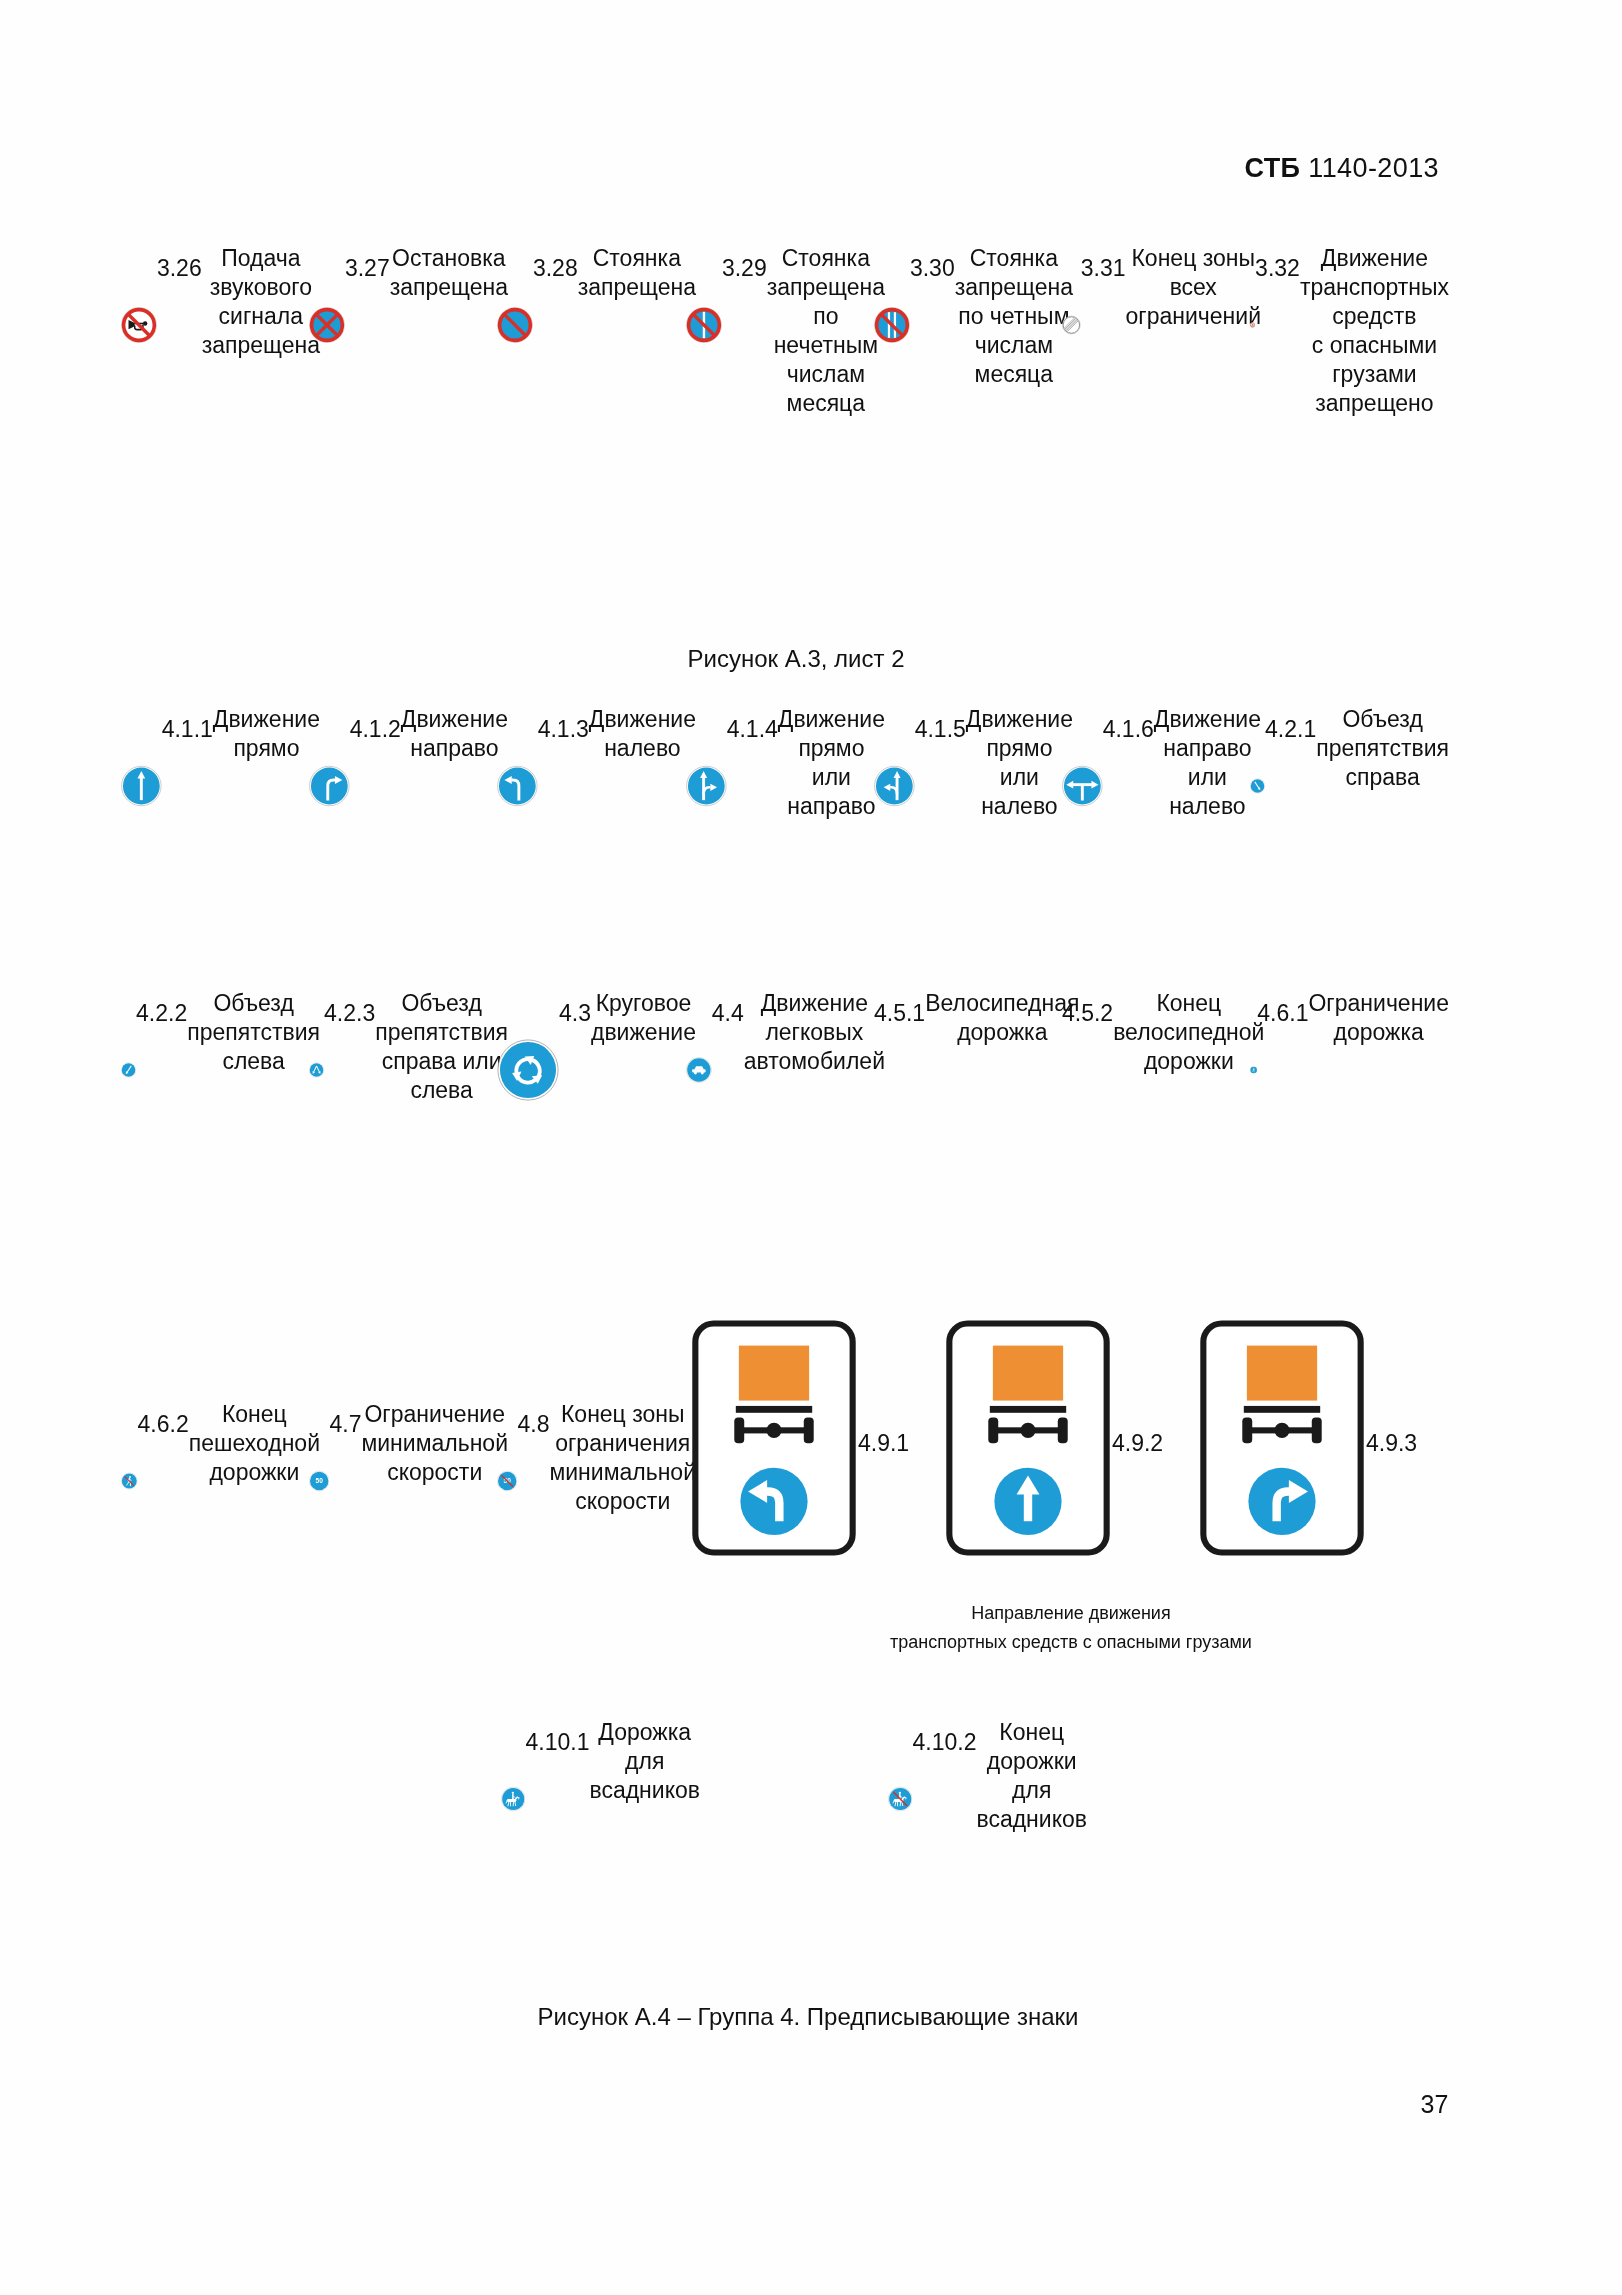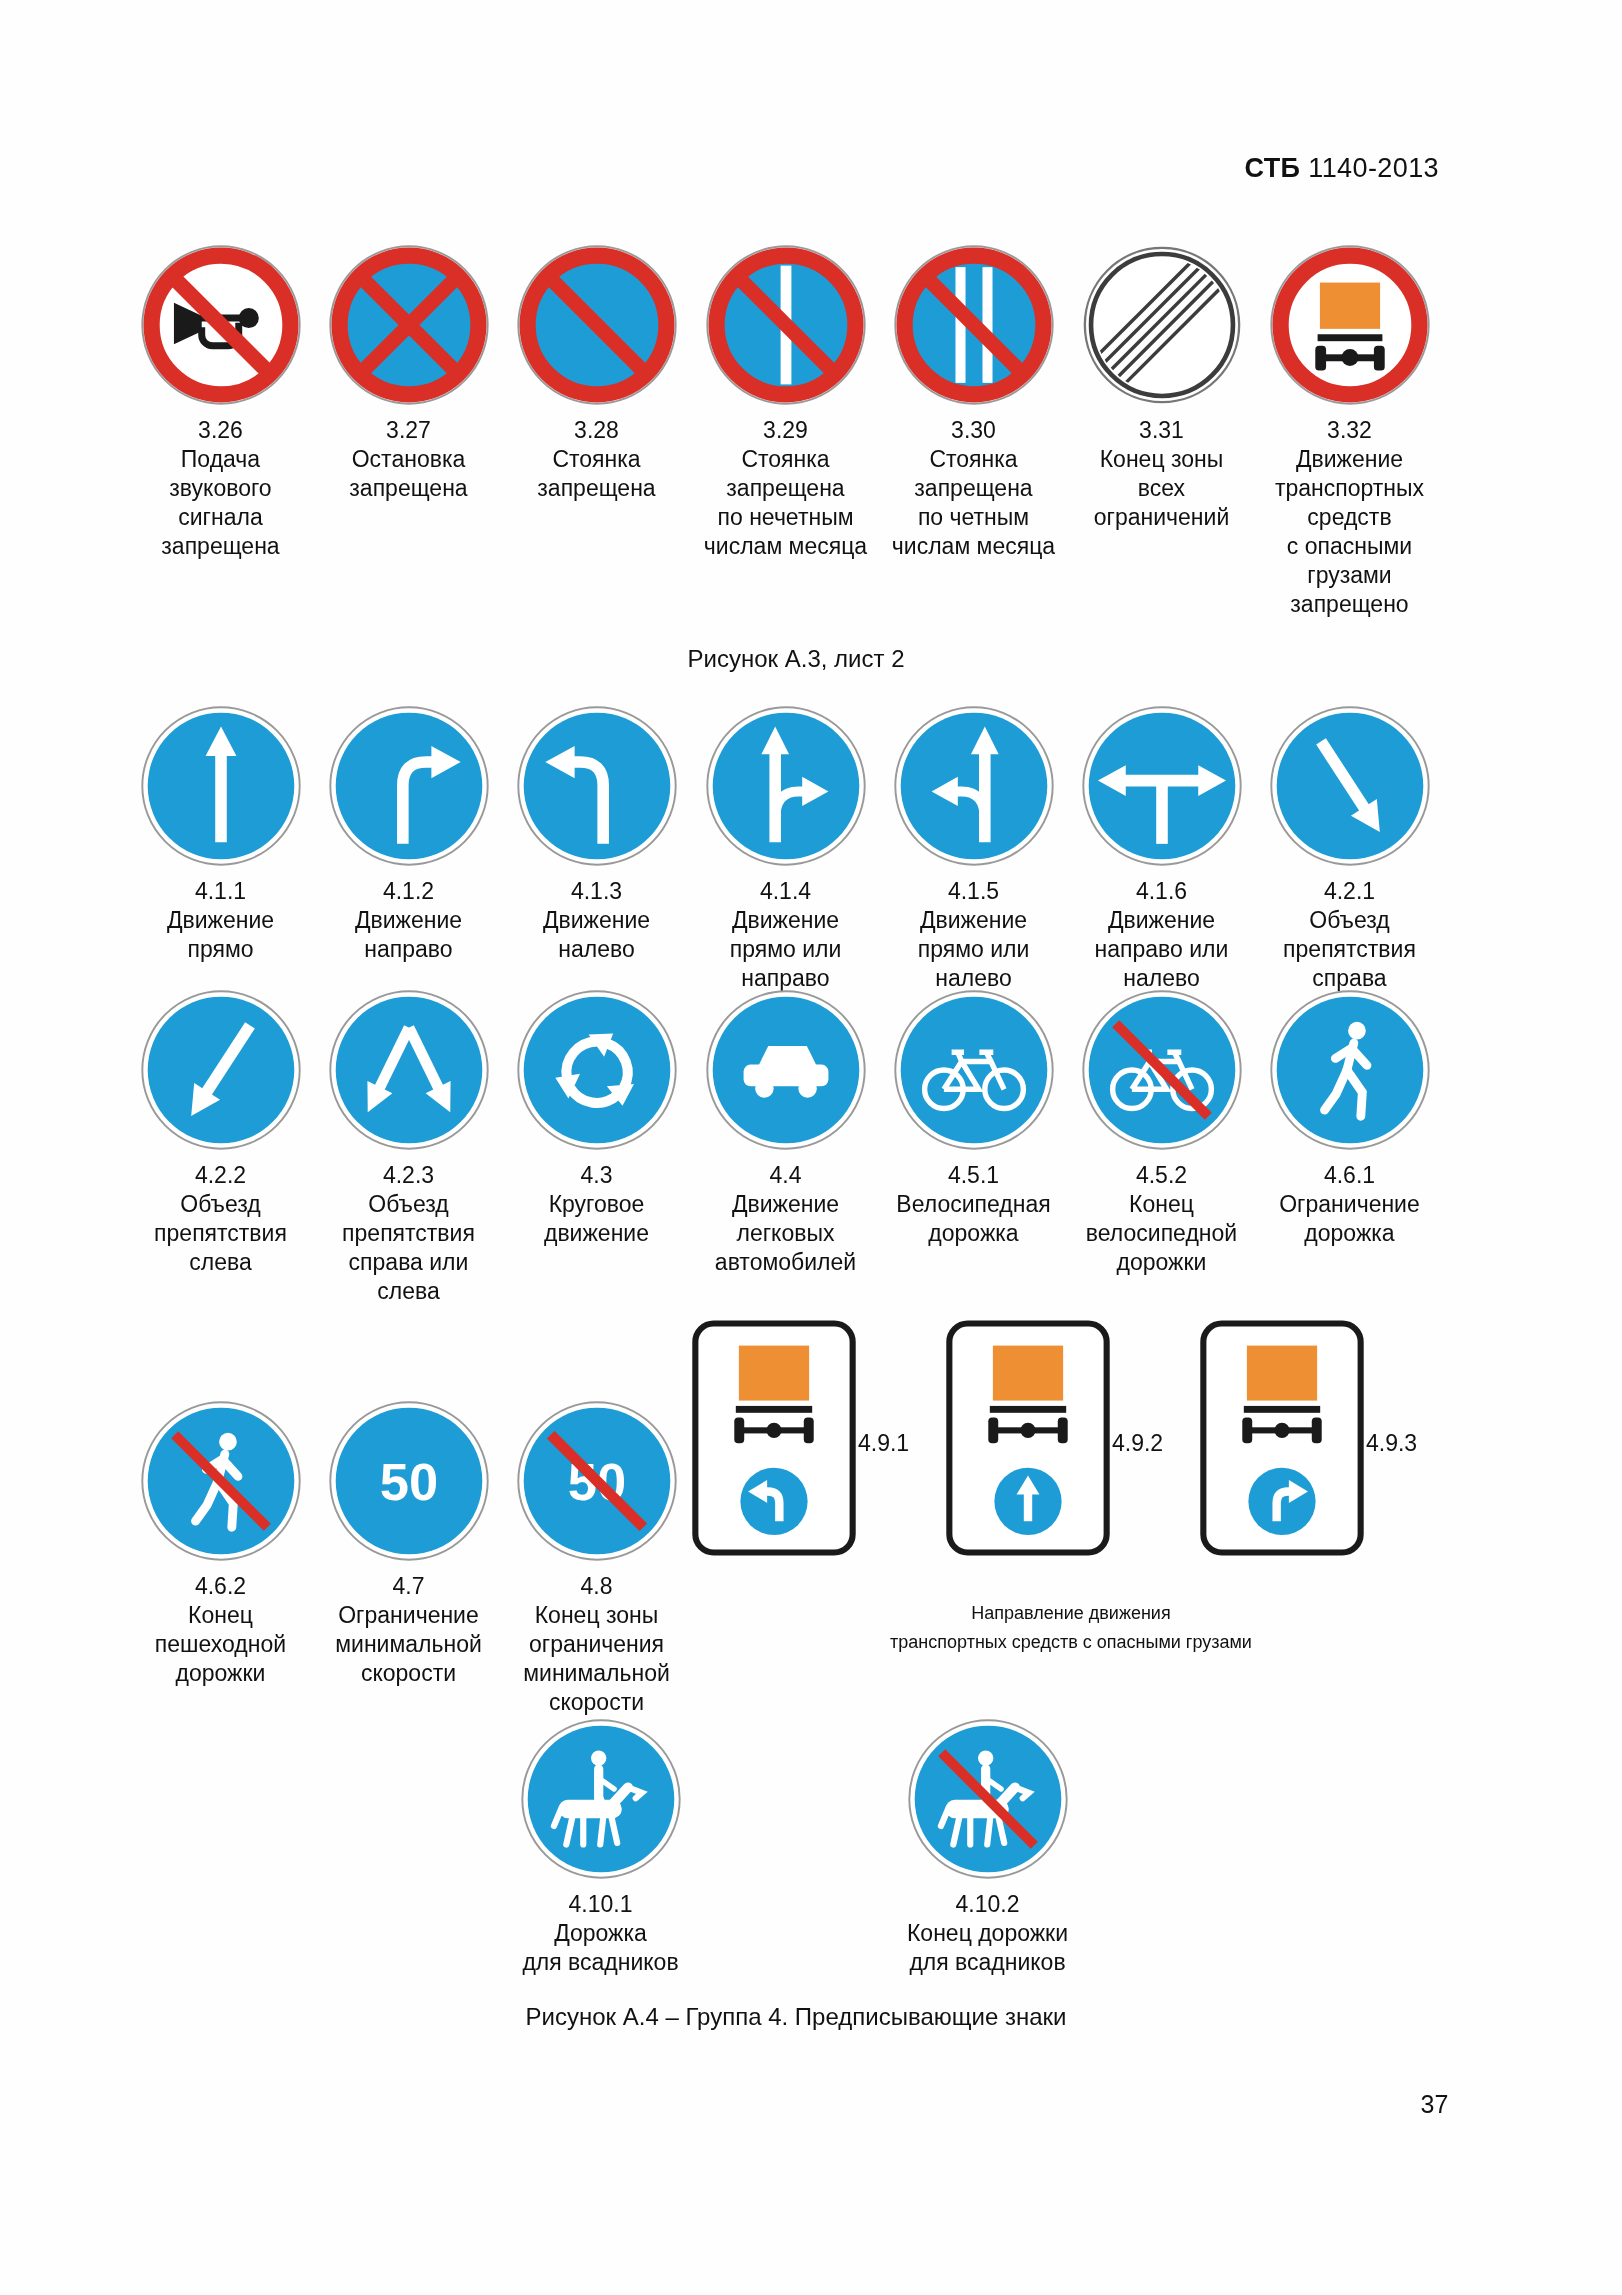--- a/index.html
+++ b/index.html
@@ -13,34 +13,34 @@
   .page{
     position:relative;width:1622px;height:2295px;background:#fefefe;
     font-family:"Liberation Sans",sans-serif;color:var(--ink);overflow:hidden;
   }
   .header{
     position:absolute;top:153px;left:1056px;width:383px;text-align:right;
     font-size:27px;letter-spacing:0.4px;
   }
   .header .doc-code{font-weight:bold;margin-left:28px;}
   .sign-col{
-    position:absolute;width:199px;display:flex;flex-direction:column;align-items:center;
+    position:absolute;width:199px;display:flex;
   }
   .sign-col svg{display:block;}
   .circle-sign svg{width:162px;height:162px;}
   .plate-sign svg{width:168px;height:240px;}
   .plate-col{position:absolute;width:254px;display:flex;align-items:center;}
   .code{margin-top:10px;font-size:23px;line-height:29px;text-align:center;}
   .name{font-size:23px;line-height:29px;text-align:center;white-space:pre-line;}
   .figure-caption{
     position:absolute;left:0;width:1592px;text-align:center;
     font-size:24px;line-height:29px;font-weight:normal;
   }
   .caption-a3{top:644px;}
-  .caption-a4{top:2002px;}
+  .caption-a4{top:2002px;padding-left:12px;}
   .plates-caption{
     position:absolute;left:690px;width:762px;top:1599px;text-align:center;
     font-size:18px;line-height:29px;white-space:pre-line;
   }
   .page-number{
     position:absolute;left:1377px;top:2090px;width:115px;
     font-size:25px;text-align:center;
   }
   
   .fb{fill:var(--sign-blue);}

